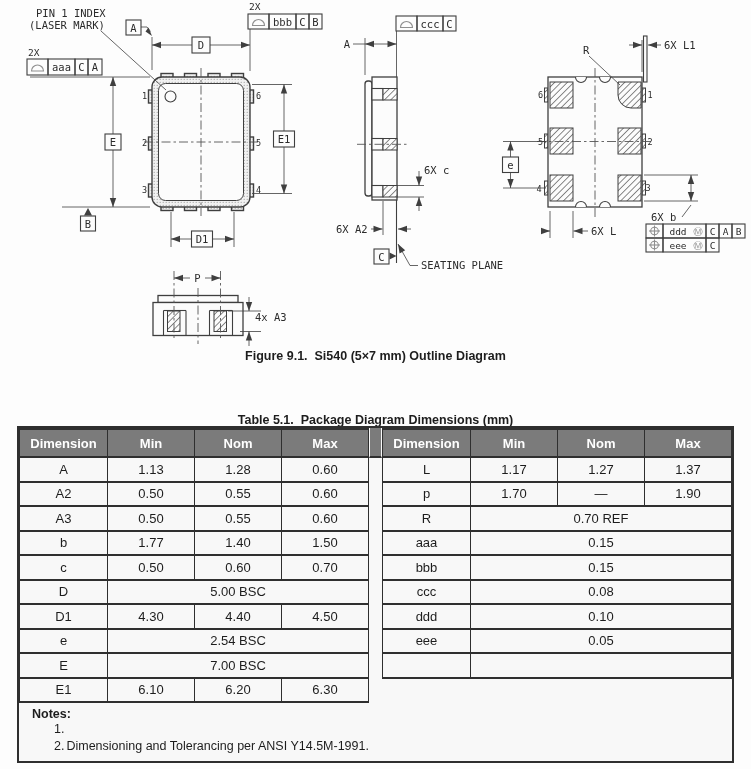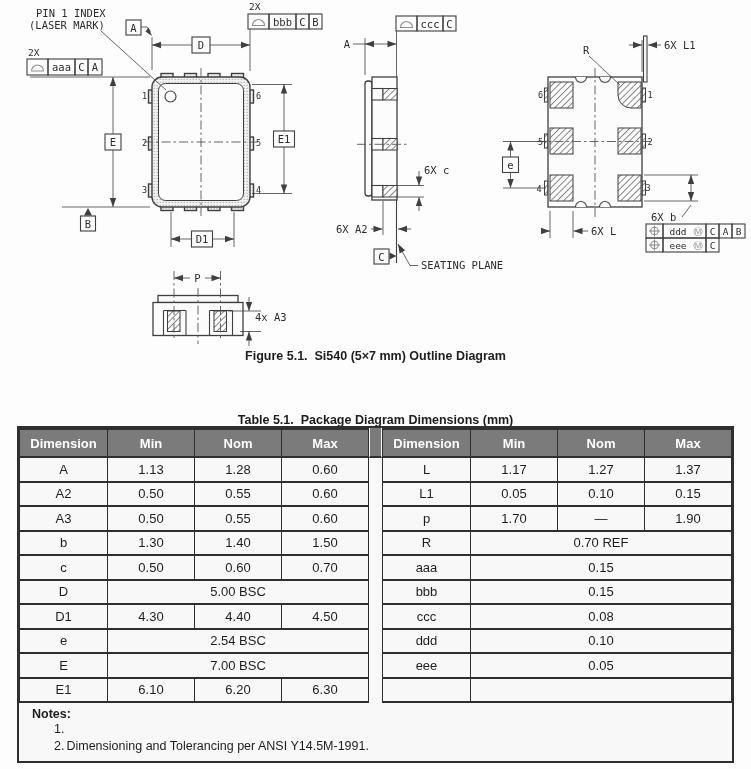--- a/index.html
+++ b/index.html
@@ -358,21 +358,21 @@
     <g>
       <line class="thin" x1="228" y1="311" x2="261" y2="311"></line>
       <line class="thin" x1="240" y1="331.5" x2="261" y2="331.5"></line>
       <line class="thin" x1="249" y1="297" x2="249" y2="311" marker-end="url(#ar)"></line>
       <line class="thin" x1="249" y1="346" x2="249" y2="331.5" marker-end="url(#ar)"></line>
       <text x="255" y="321">4x A3</text>
     </g>
   </g>
 </svg>
 
-<div id="fig-caption" class="caption">Figure 5.1.  Si540 (5×7 mm) Outline Diagram</div>
+<div id="fig-caption" class="caption">Figure 9.1.  Si540 (5×7 mm) Outline Diagram</div>
 <div id="tab-caption" class="caption">Table 5.1.  Package Diagram Dimensions (mm)</div>
 
 <div id="dims-wrap">
   <div class="dims-flex">
     <table class="dims">
       <colgroup>
           <col style="width:88px">
           <col style="width:87px">
           <col style="width:87px">
           <col style="width:87px">
@@ -399,21 +399,21 @@
             <td>0.60</td>
           </tr>
           <tr>
             <td>A3</td>
             <td>0.50</td>
             <td>0.55</td>
             <td>0.60</td>
           </tr>
           <tr>
             <td>b</td>
-            <td>1.30</td>
+            <td>1.77</td>
             <td>1.40</td>
             <td>1.50</td>
           </tr>
           <tr>
             <td>c</td>
             <td>0.50</td>
             <td>0.60</td>
             <td>0.70</td>
           </tr>
           <tr>
@@ -461,26 +461,20 @@
         </tr>
       </thead>
       <tbody id="tbody-right">
           <tr>
             <td>L</td>
             <td>1.17</td>
             <td>1.27</td>
             <td>1.37</td>
           </tr>
           <tr>
-            <td>L1</td>
-            <td>0.05</td>
-            <td>0.10</td>
-            <td>0.15</td>
-          </tr>
-          <tr>
             <td>p</td>
             <td>1.70</td>
             <td>—</td>
             <td>1.90</td>
           </tr>
           <tr>
             <td>R</td>
             <td colspan="3">0.70 REF</td>
           </tr>
           <tr>

